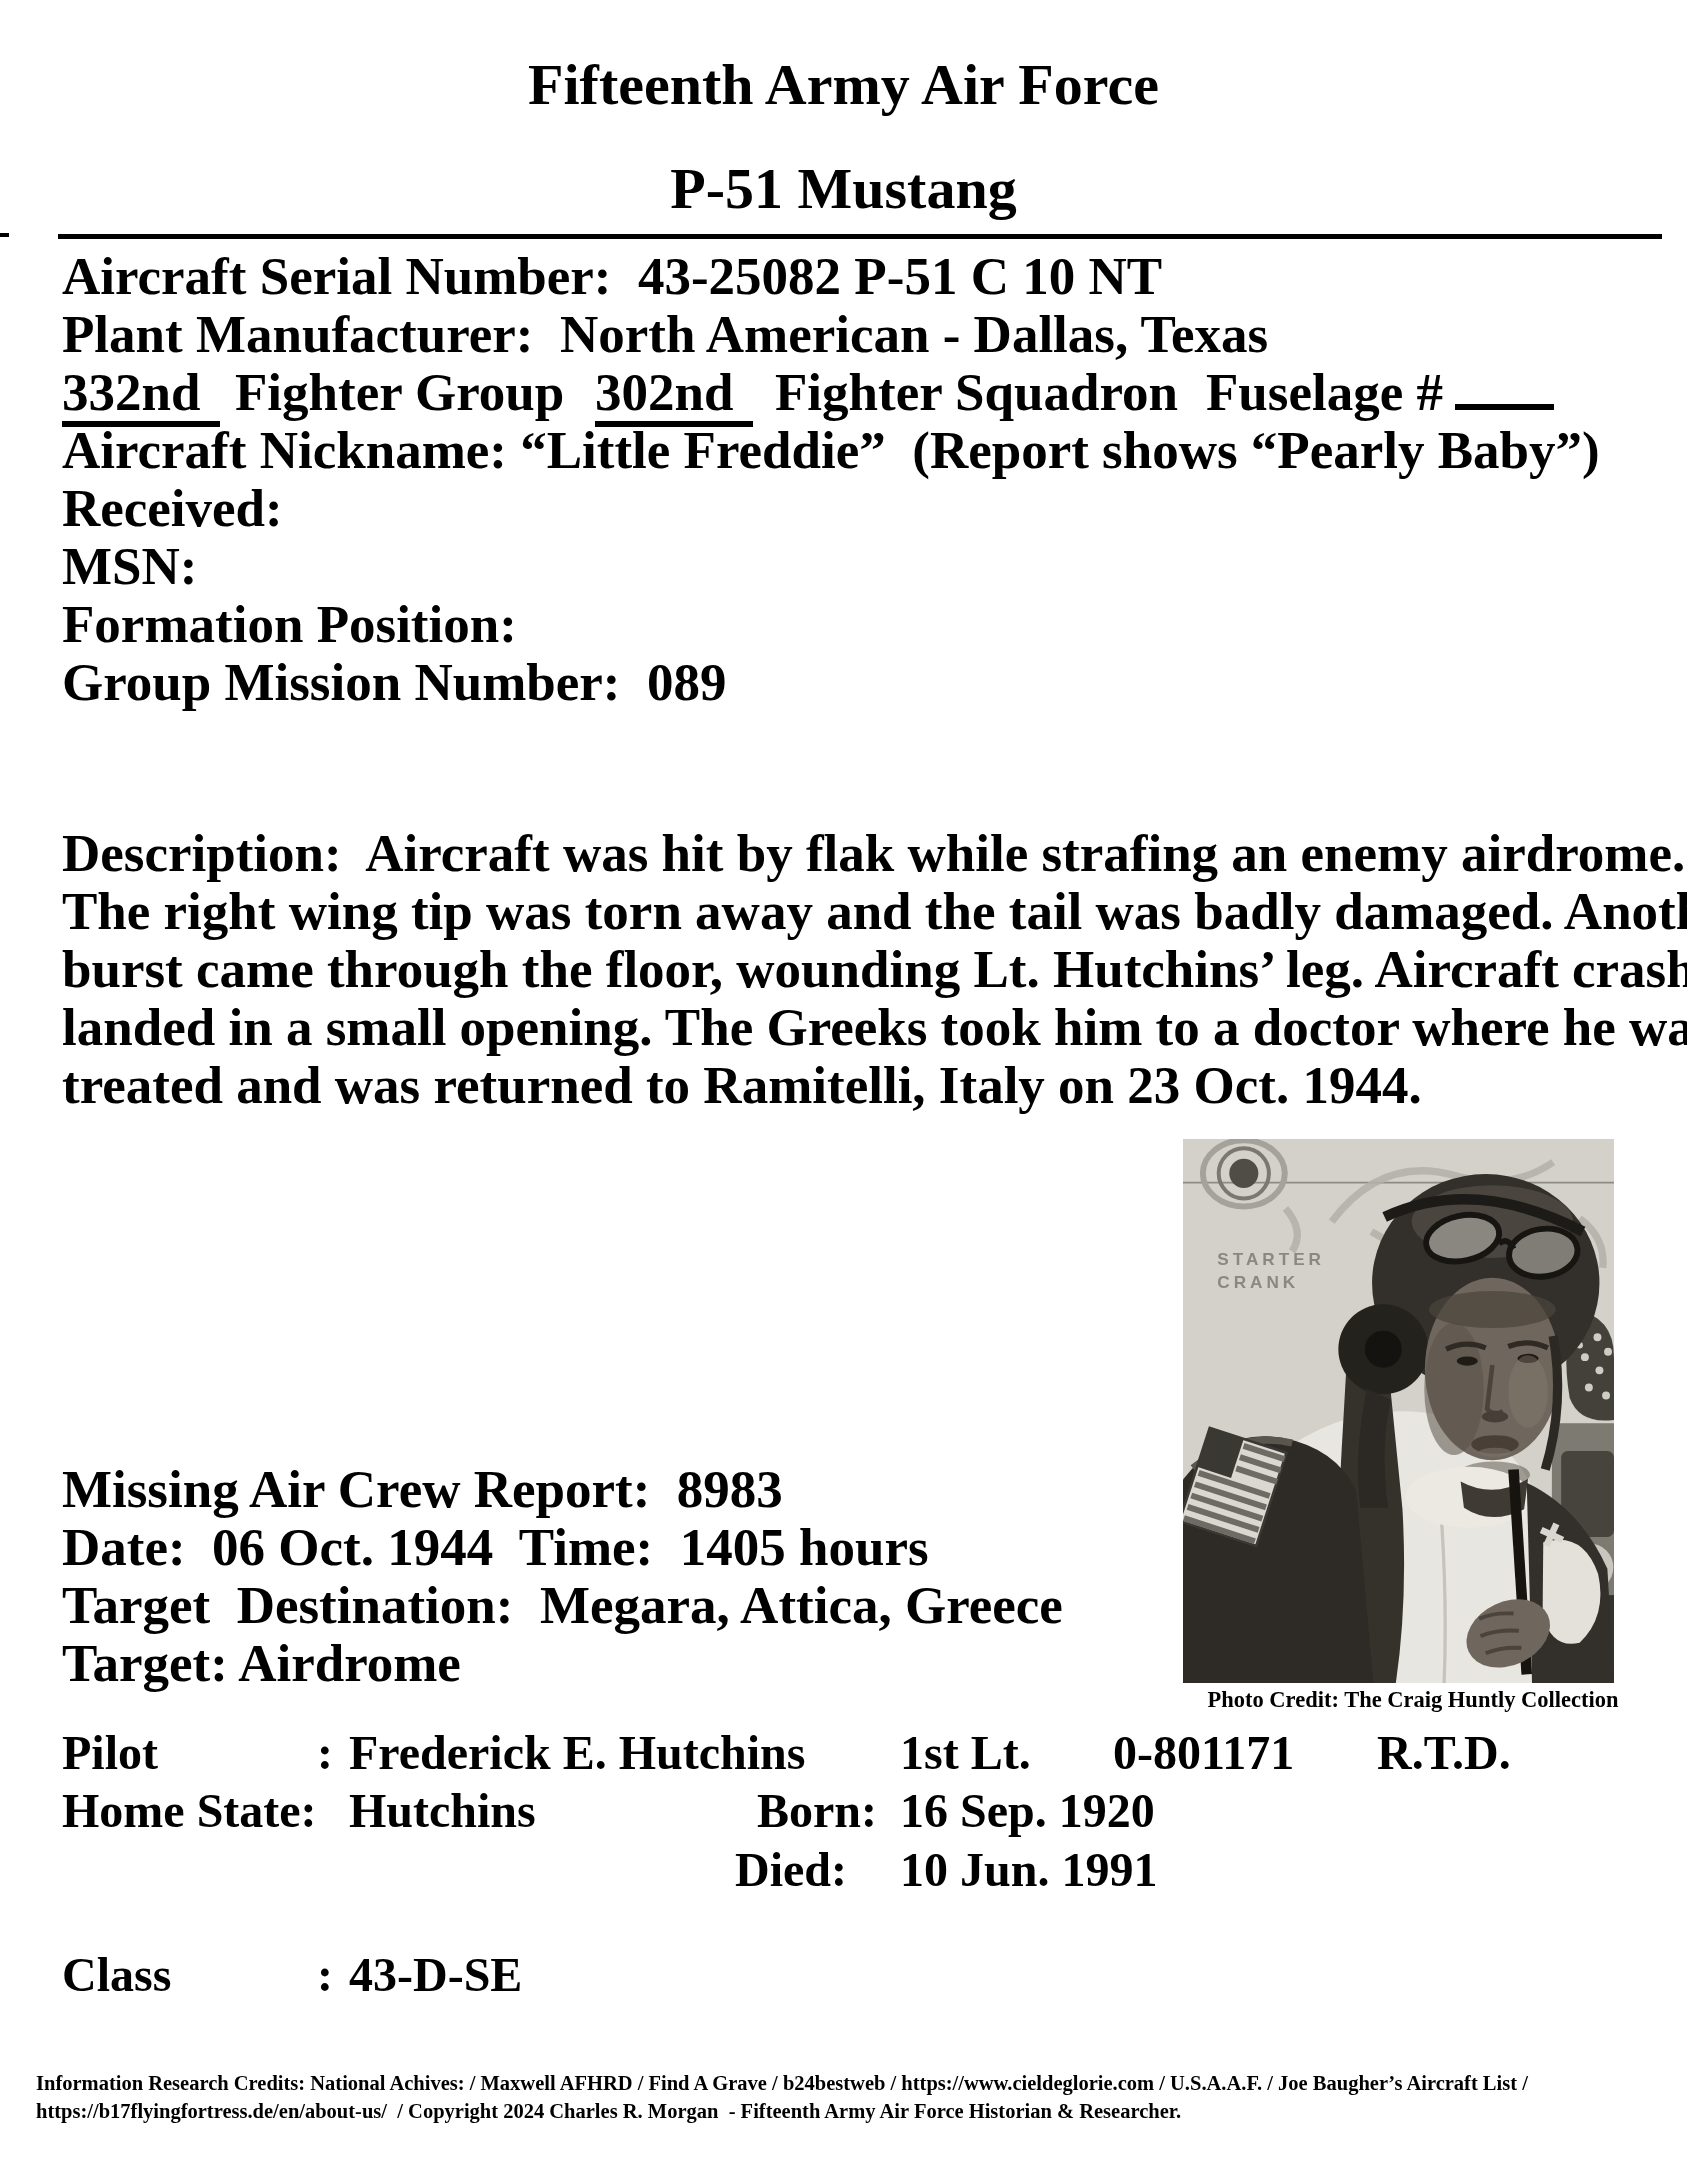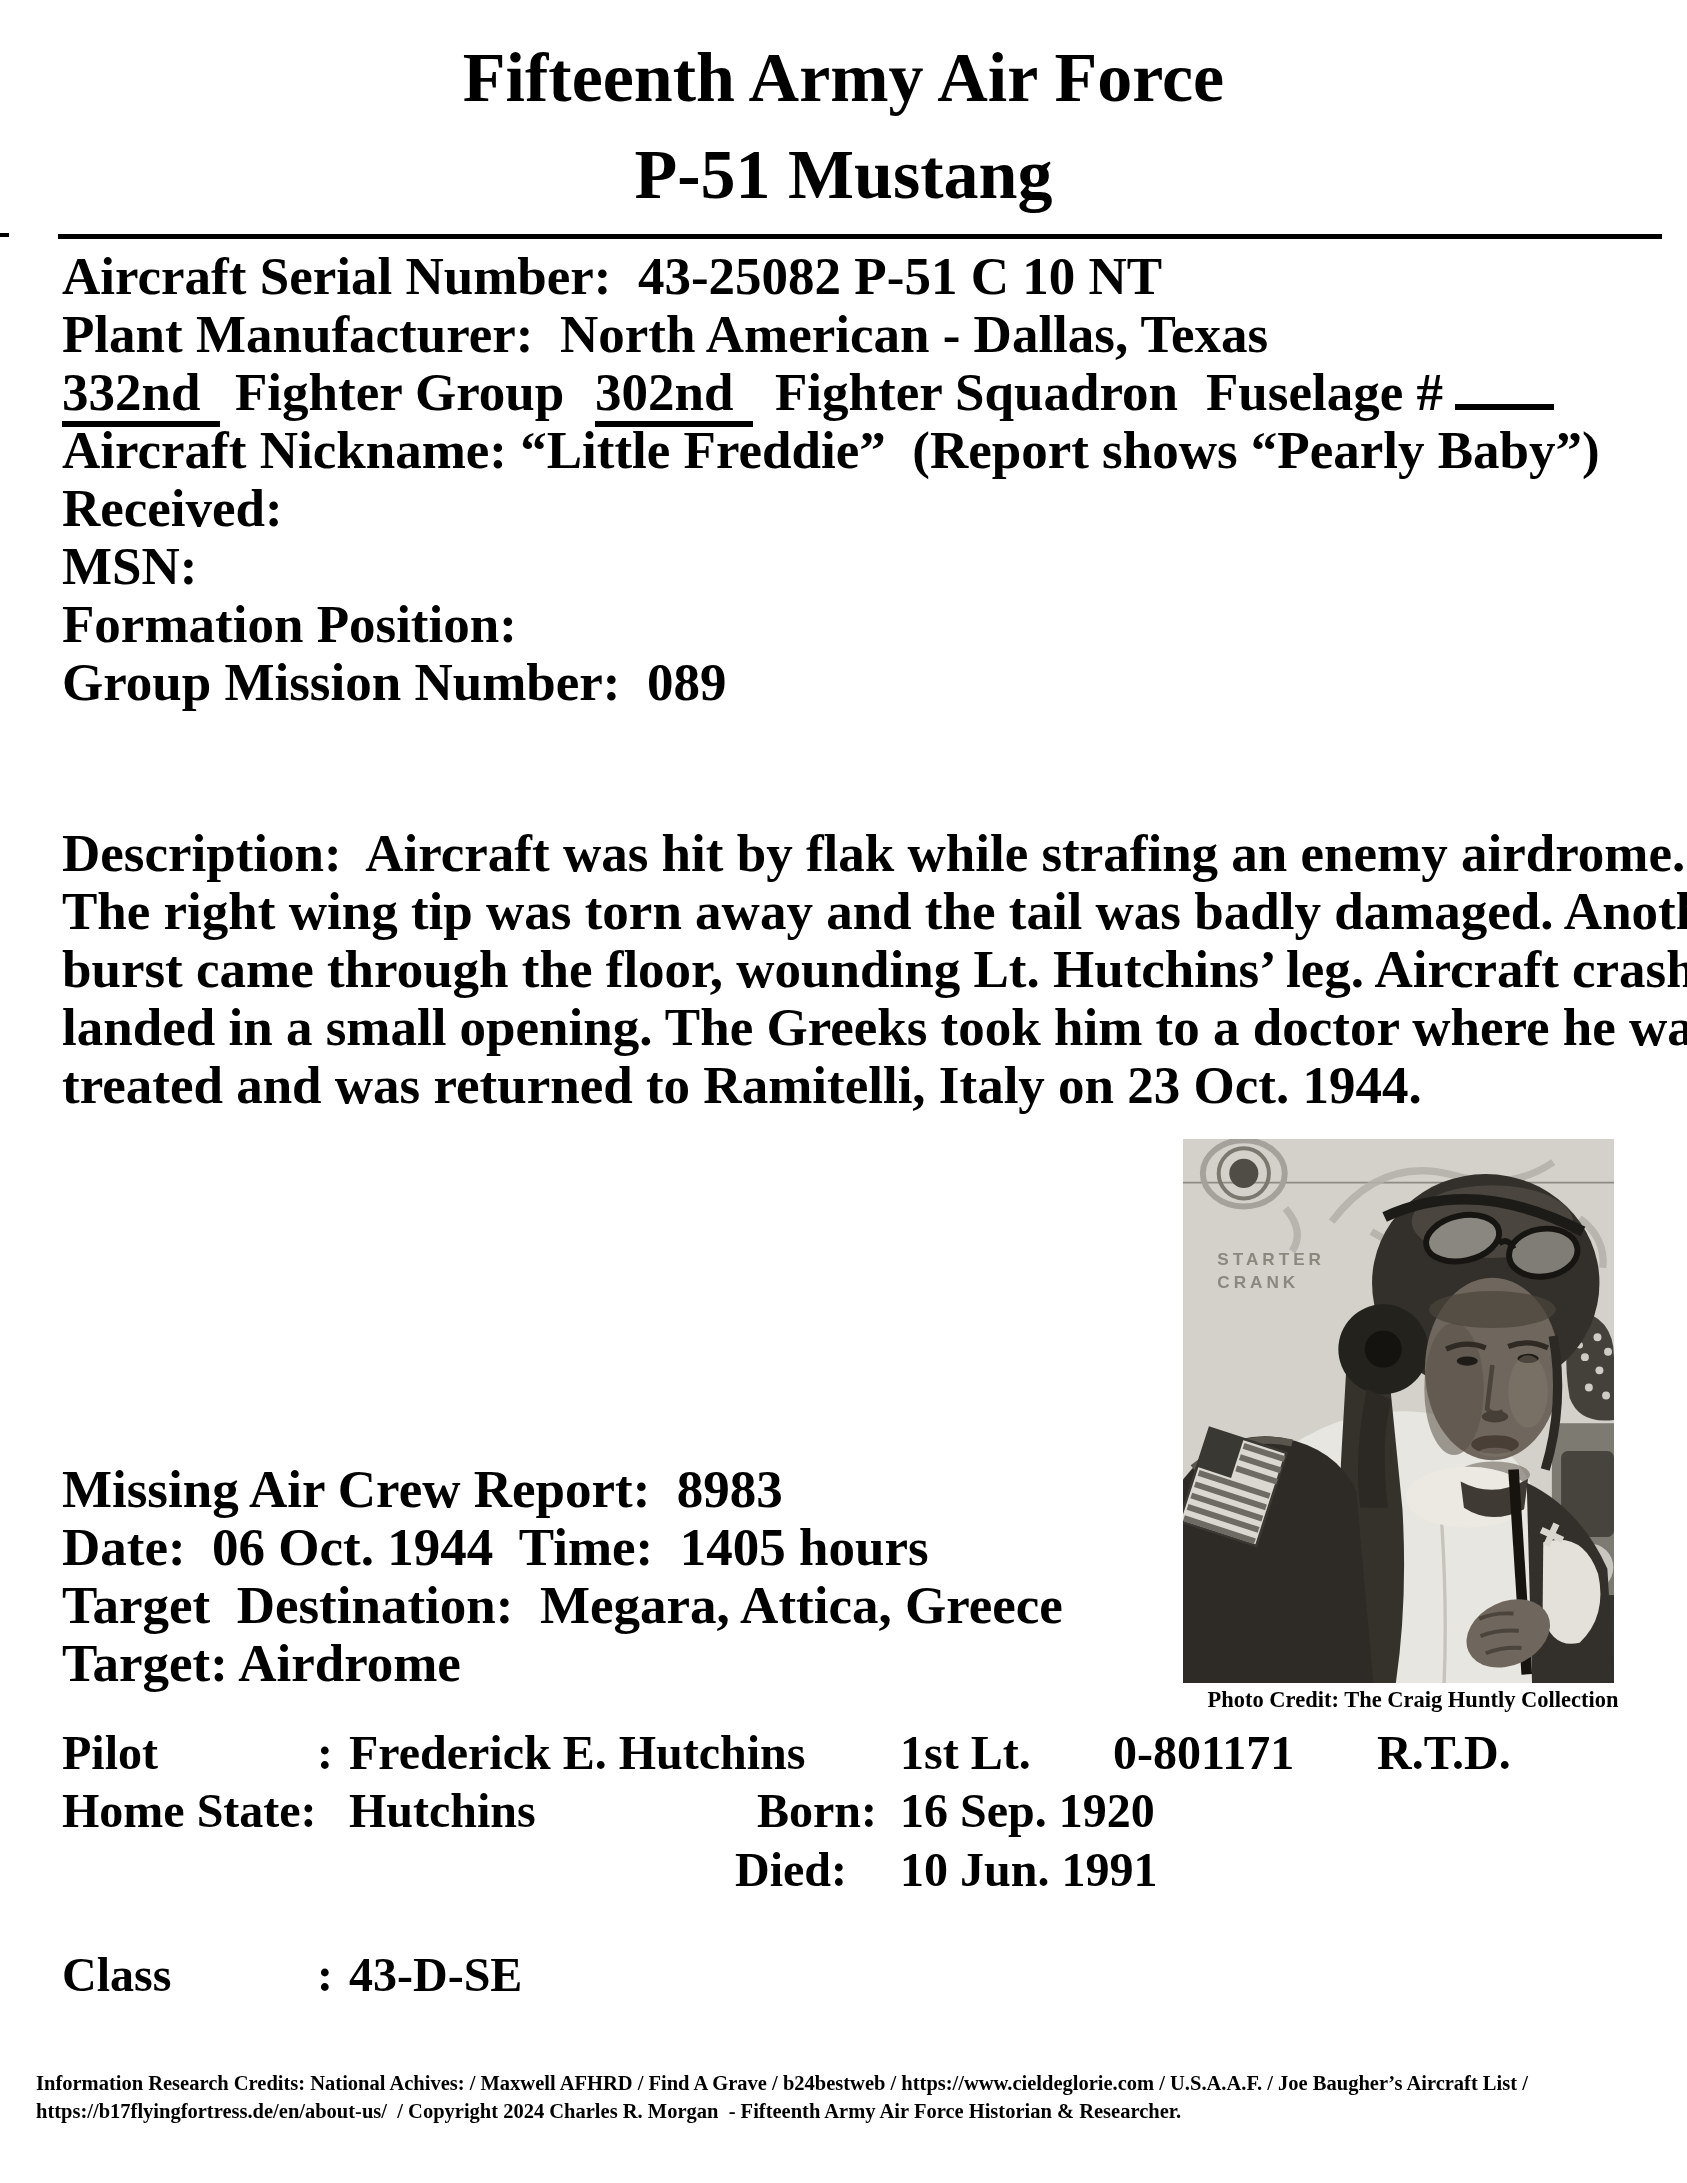--- a/index.html
+++ b/index.html
@@ -8,21 +8,21 @@
     background: #ffffff; color: #000;
     font-family: "Liberation Serif", "DejaVu Serif", serif;
     font-weight: bold;
     position: relative;
     overflow: hidden;
   }
   .abs { position: absolute; }
 
   
   #title-block { top: 29px; left: 0; width: 1687px; text-align: center; }
-  .title-line { font-size: 70px; line-height: 97px; white-space: pre; }
+  .title-line { font-size: 58px; line-height: 97px; white-space: pre; margin-top: 7px; }
 
   
   #title-rule { top: 234px; left: 58px; width: 1604px; height: 4.6px; background: #000; }
   #left-edge-tick { top: 233px; left: 0; width: 9.3px; height: 4px; background: #000; }
 
   
   .doc-line { font-size: 53px; line-height: 58px; white-space: pre; }
   #info-block { top: 247px; left: 62px; width: 1614px; font-family: Liberation Serif, serif; }
   #desc-block { top: 824px; left: 62px; width: 1614px; }
 

